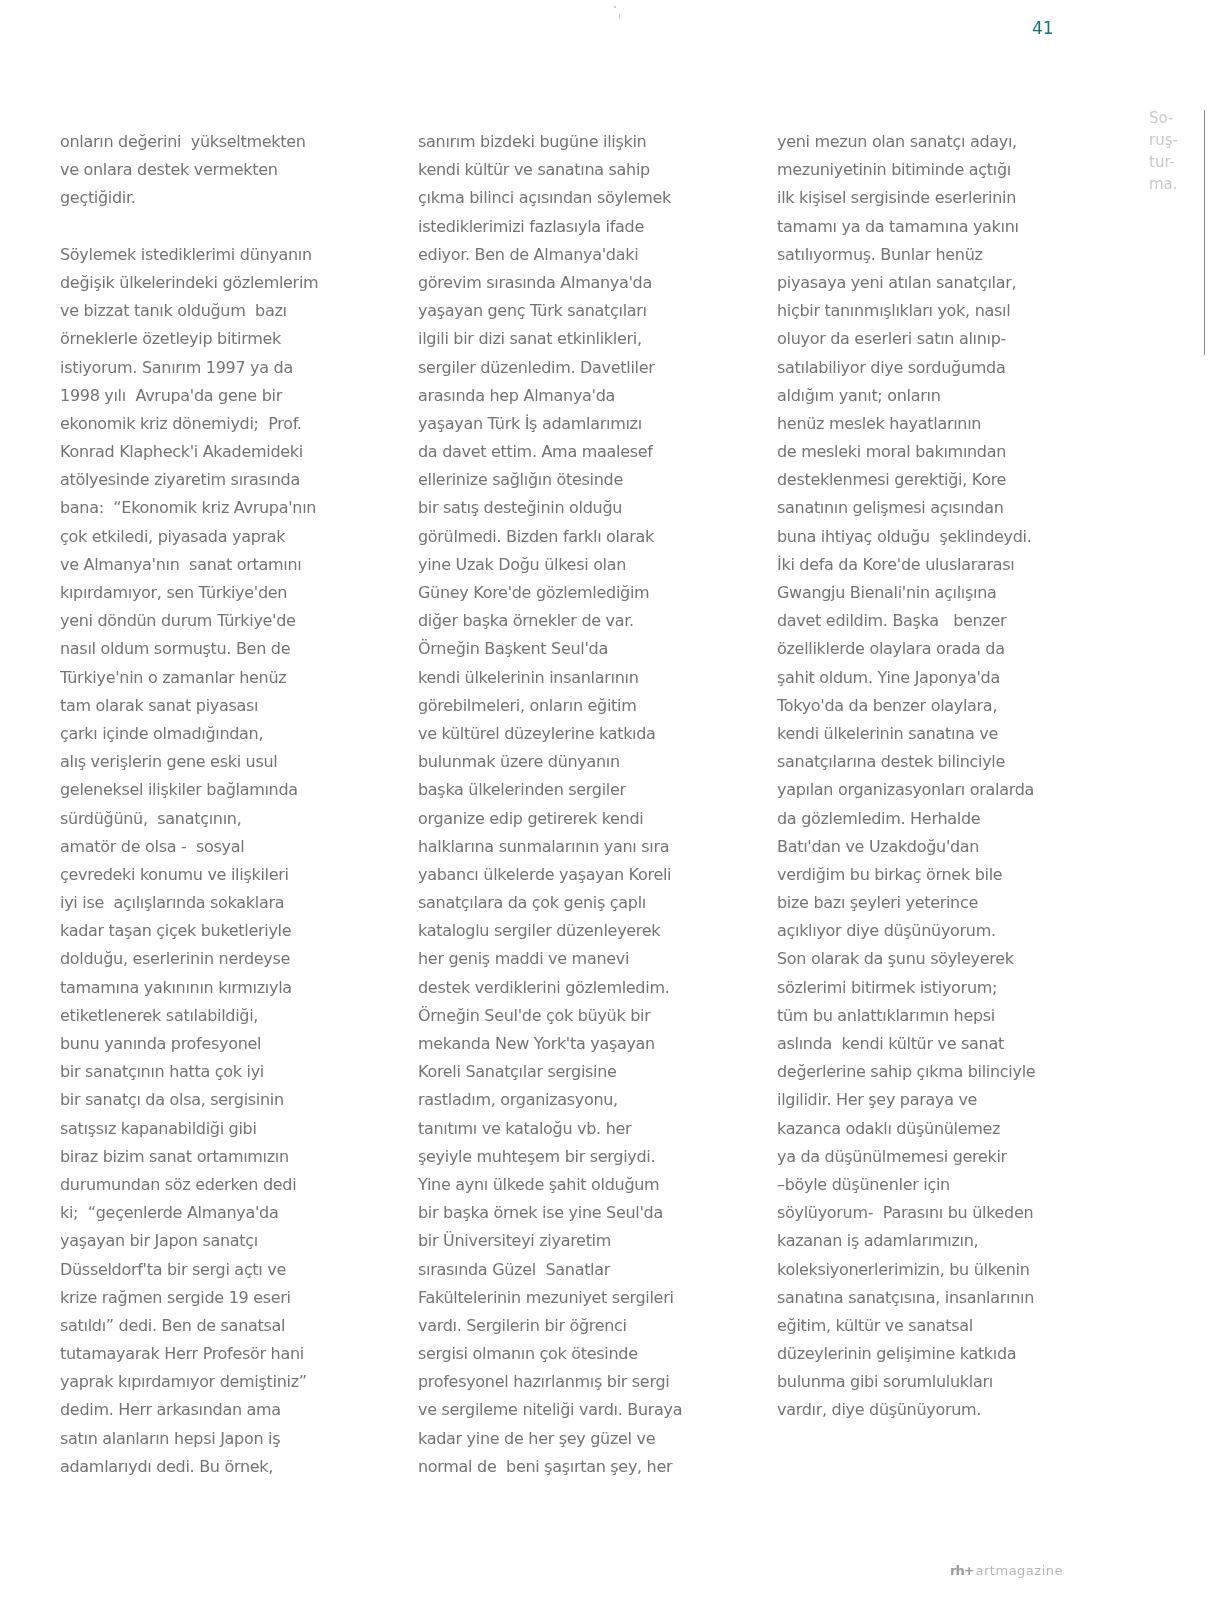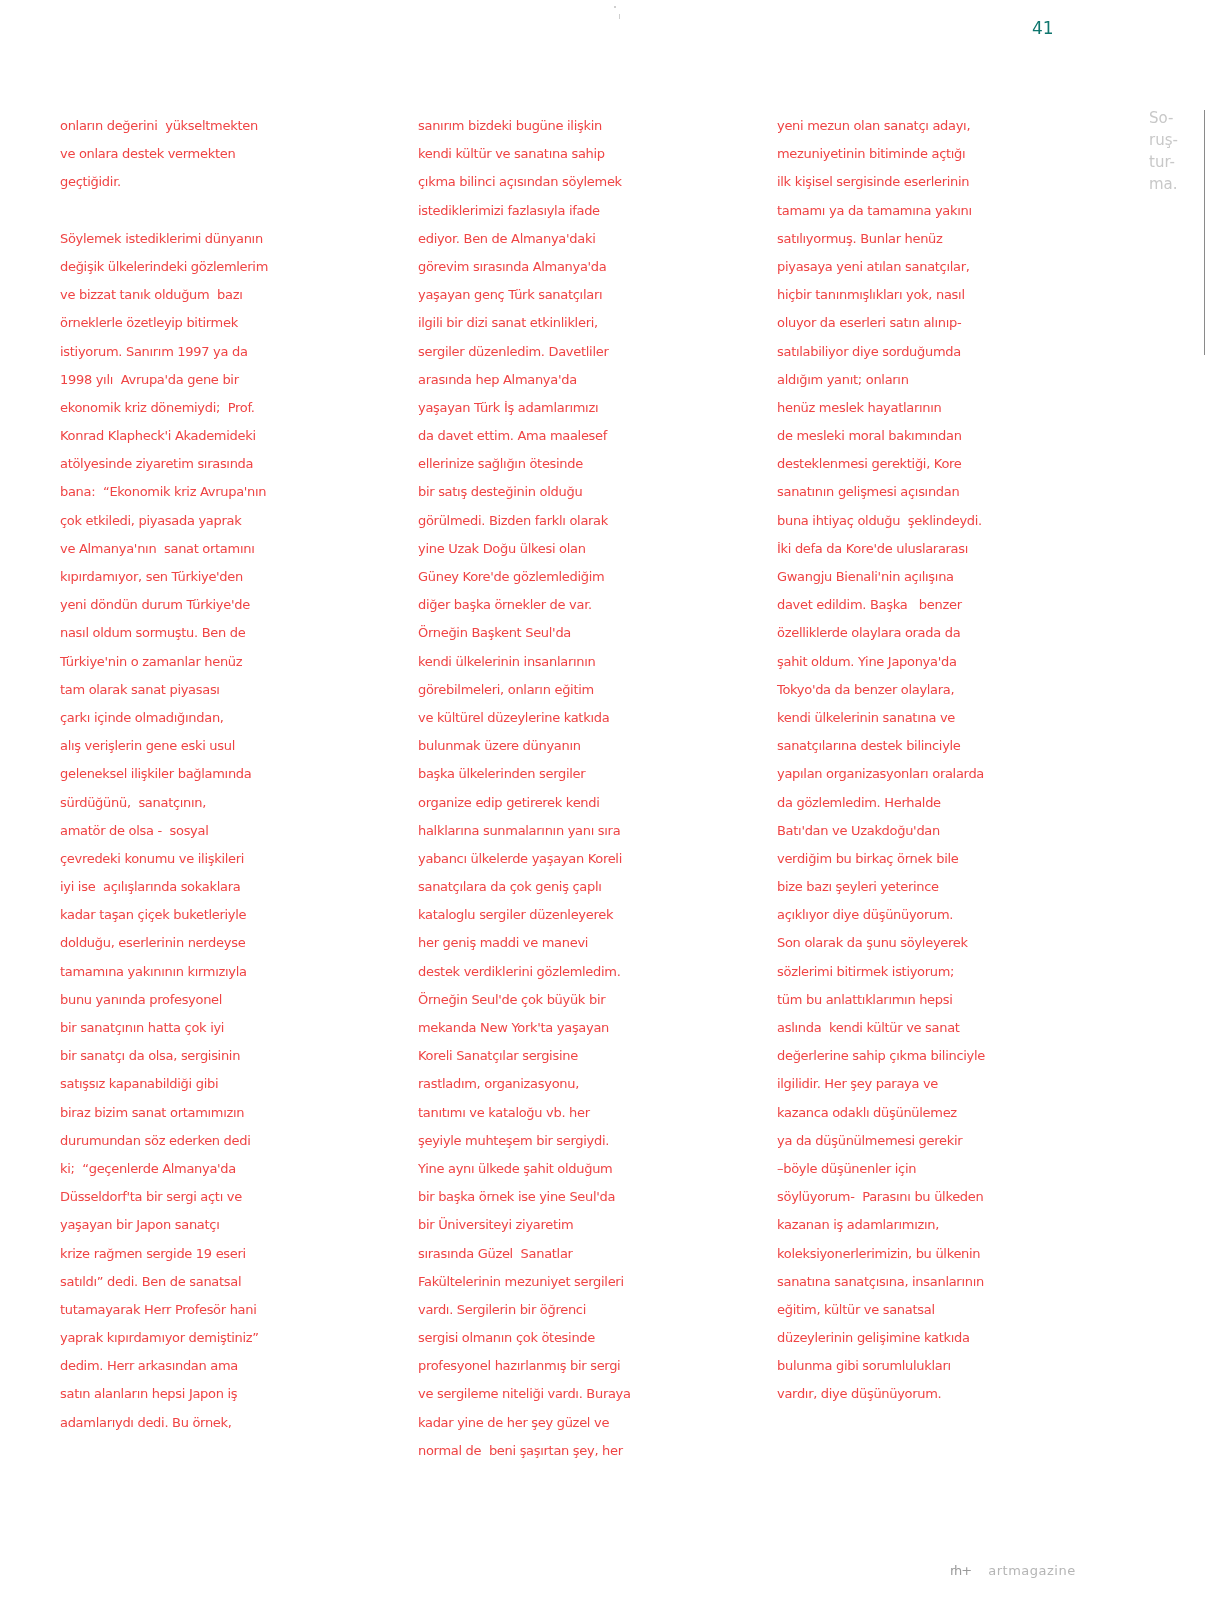--- a/index.html
+++ b/index.html
@@ -5,23 +5,23 @@
     html, body { margin: 0; padding: 0; background: #ffffff; }
     body {
       width: 1209px; height: 1600px; position: relative; overflow: hidden;
       font-family: "Liberation Sans", sans-serif; color: #4a4a4a;
     }
     .page-number {
       position: absolute; top: 18px; left: 1032px;
       font-size: 17px; color: #0f766e; font-family: "DejaVu Sans", sans-serif;
     }
     .col {
-      position: absolute; top: 112px;
+      position: absolute; top: 128px;
       font-family: "DejaVu Sans", sans-serif;
-      font-size: 13px; line-height: 28.2px; color: #ef4444;
+      font-size: 16px; line-height: 28.2px; color: #737373;
       letter-spacing: -0.3px;
     }
     .col .line { display: block; white-space: pre; height: 28.2px; }
     .col-1 { left: 60px; width: 330px; }
     .col-2 { left: 418px; width: 340px; }
     .col-3 { left: 777px; width: 330px; }
     .side-label {
       position: absolute; top: 107px; left: 1142px;
       font-family: "DejaVu Sans", sans-serif; font-size: 15px; line-height: 22px;
       color: #c8c8c8;
@@ -29,21 +29,21 @@
     .side-label span { display: block; margin-left: 7px; }
     .side-rule {
       position: absolute; left: 1204px; top: 110px; width: 1px; height: 245px;
       background: #8a8a8a;
     }
     .footer-logo {
       position: absolute; top: 1563px; left: 950px;
       font-family: "DejaVu Sans", sans-serif; font-size: 13px; color: #b5b5b5;
       letter-spacing: 0.5px;
     }
-    .footer-logo .brand-mark { font-weight: normal; color: #9a9a9a; letter-spacing: -1px; margin-right: 17px; }
+    .footer-logo .brand-mark { font-weight: bold; color: #9a9a9a; letter-spacing: -1px; margin-right: 2px; }
     .speck { position: absolute; background: #cfcfcf; }
   </style>
 </head>
 <body>
 
 <div class="page-number">41</div>
 
 <div class="col col-1">
     <span class="line">onların değerini  yükseltmekten</span>
     <span class="line">ve onlara destek vermekten</span>
@@ -69,29 +69,30 @@
     <span class="line">çarkı içinde olmadığından,</span>
     <span class="line">alış verişlerin gene eski usul</span>
     <span class="line">geleneksel ilişkiler bağlamında</span>
     <span class="line">sürdüğünü,  sanatçının,</span>
     <span class="line">amatör de olsa -  sosyal</span>
     <span class="line">çevredeki konumu ve ilişkileri</span>
     <span class="line">iyi ise  açılışlarında sokaklara</span>
     <span class="line">kadar taşan çiçek buketleriyle</span>
     <span class="line">dolduğu, eserlerinin nerdeyse</span>
     <span class="line">tamamına yakınının kırmızıyla</span>
+    <span class="line">etiketlenerek satılabildiği,</span>
     <span class="line">bunu yanında profesyonel</span>
     <span class="line">bir sanatçının hatta çok iyi</span>
     <span class="line">bir sanatçı da olsa, sergisinin</span>
     <span class="line">satışsız kapanabildiği gibi</span>
     <span class="line">biraz bizim sanat ortamımızın</span>
     <span class="line">durumundan söz ederken dedi</span>
     <span class="line">ki;  “geçenlerde Almanya'da</span>
+    <span class="line">yaşayan bir Japon sanatçı</span>
     <span class="line">Düsseldorf'ta bir sergi açtı ve</span>
-    <span class="line">yaşayan bir Japon sanatçı</span>
     <span class="line">krize rağmen sergide 19 eseri</span>
     <span class="line">satıldı” dedi. Ben de sanatsal</span>
     <span class="line">tutamayarak Herr Profesör hani</span>
     <span class="line">yaprak kıpırdamıyor demiştiniz”</span>
     <span class="line">dedim. Herr arkasından ama</span>
     <span class="line">satın alanların hepsi Japon iş</span>
     <span class="line">adamlarıydı dedi. Bu örnek,</span>
   </div>
 <div class="col col-2">
     <span class="line">sanırım bizdeki bugüne ilişkin</span>

